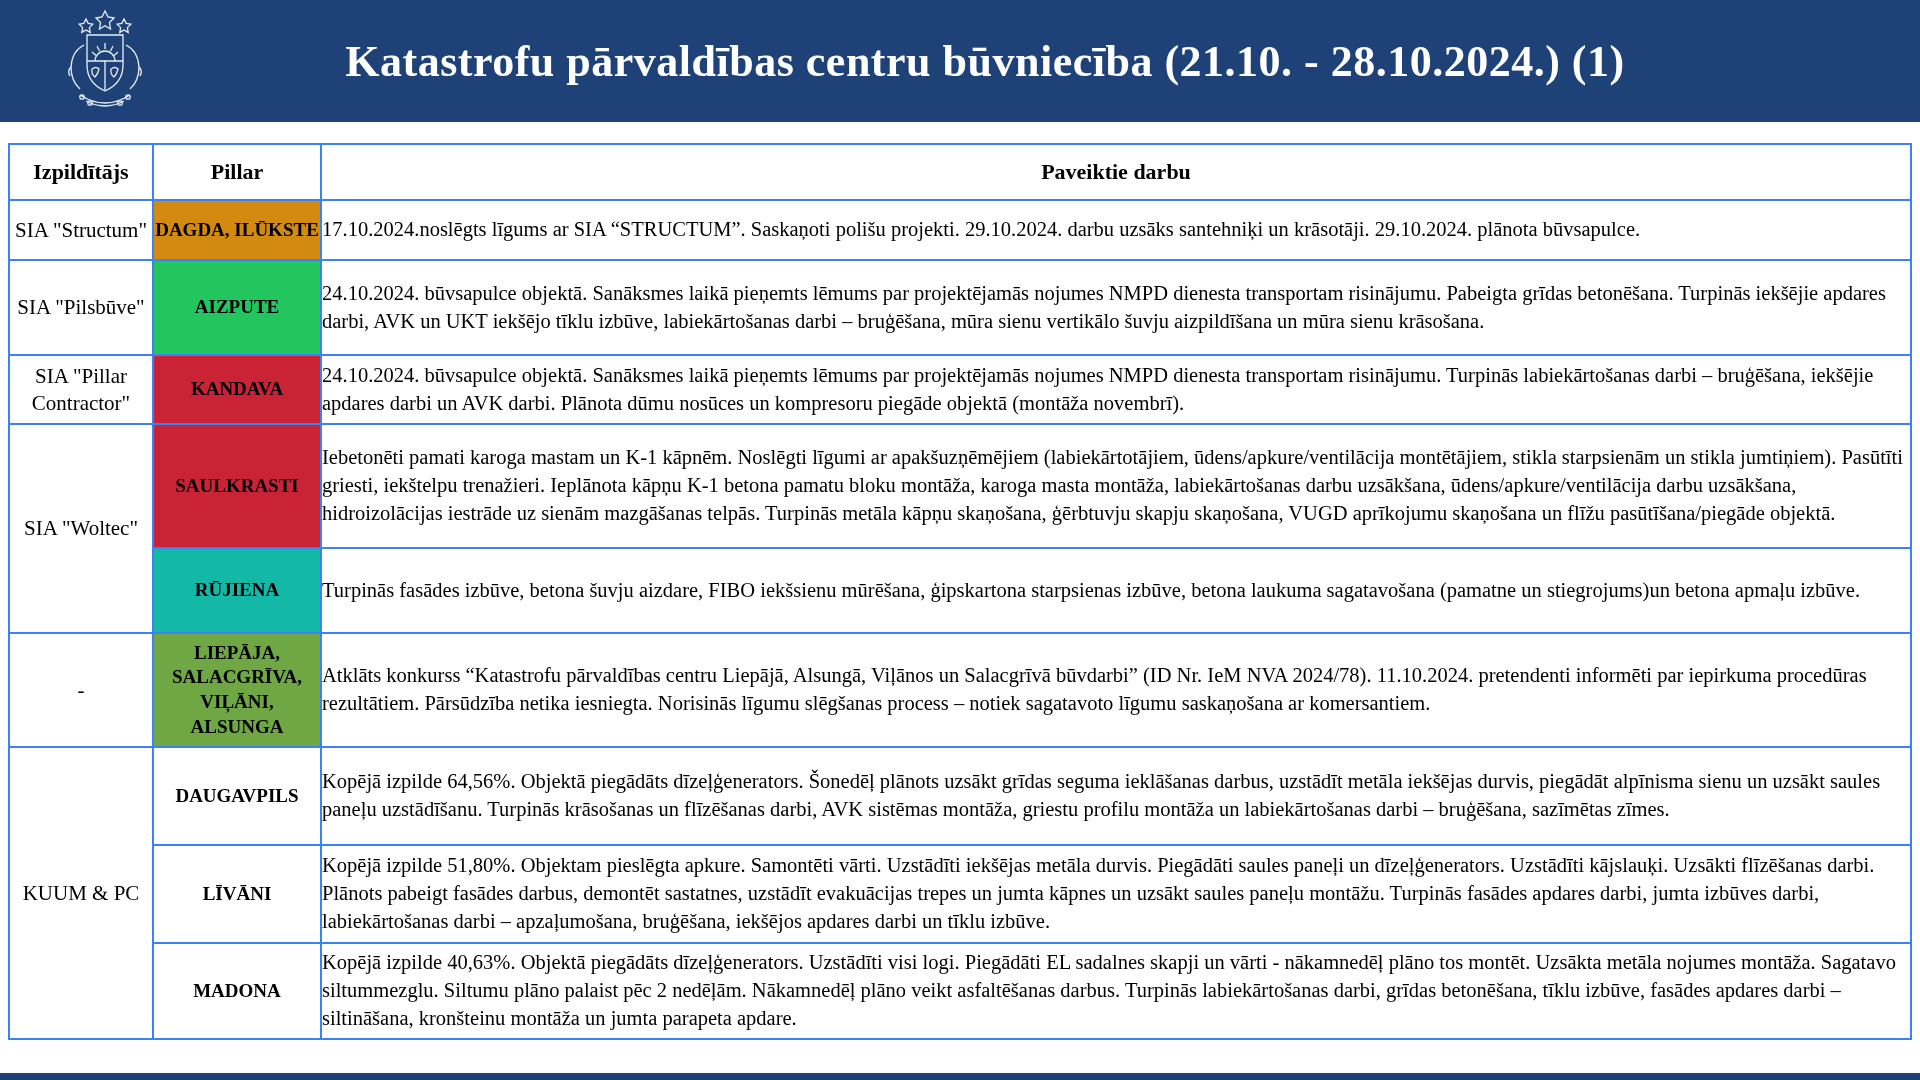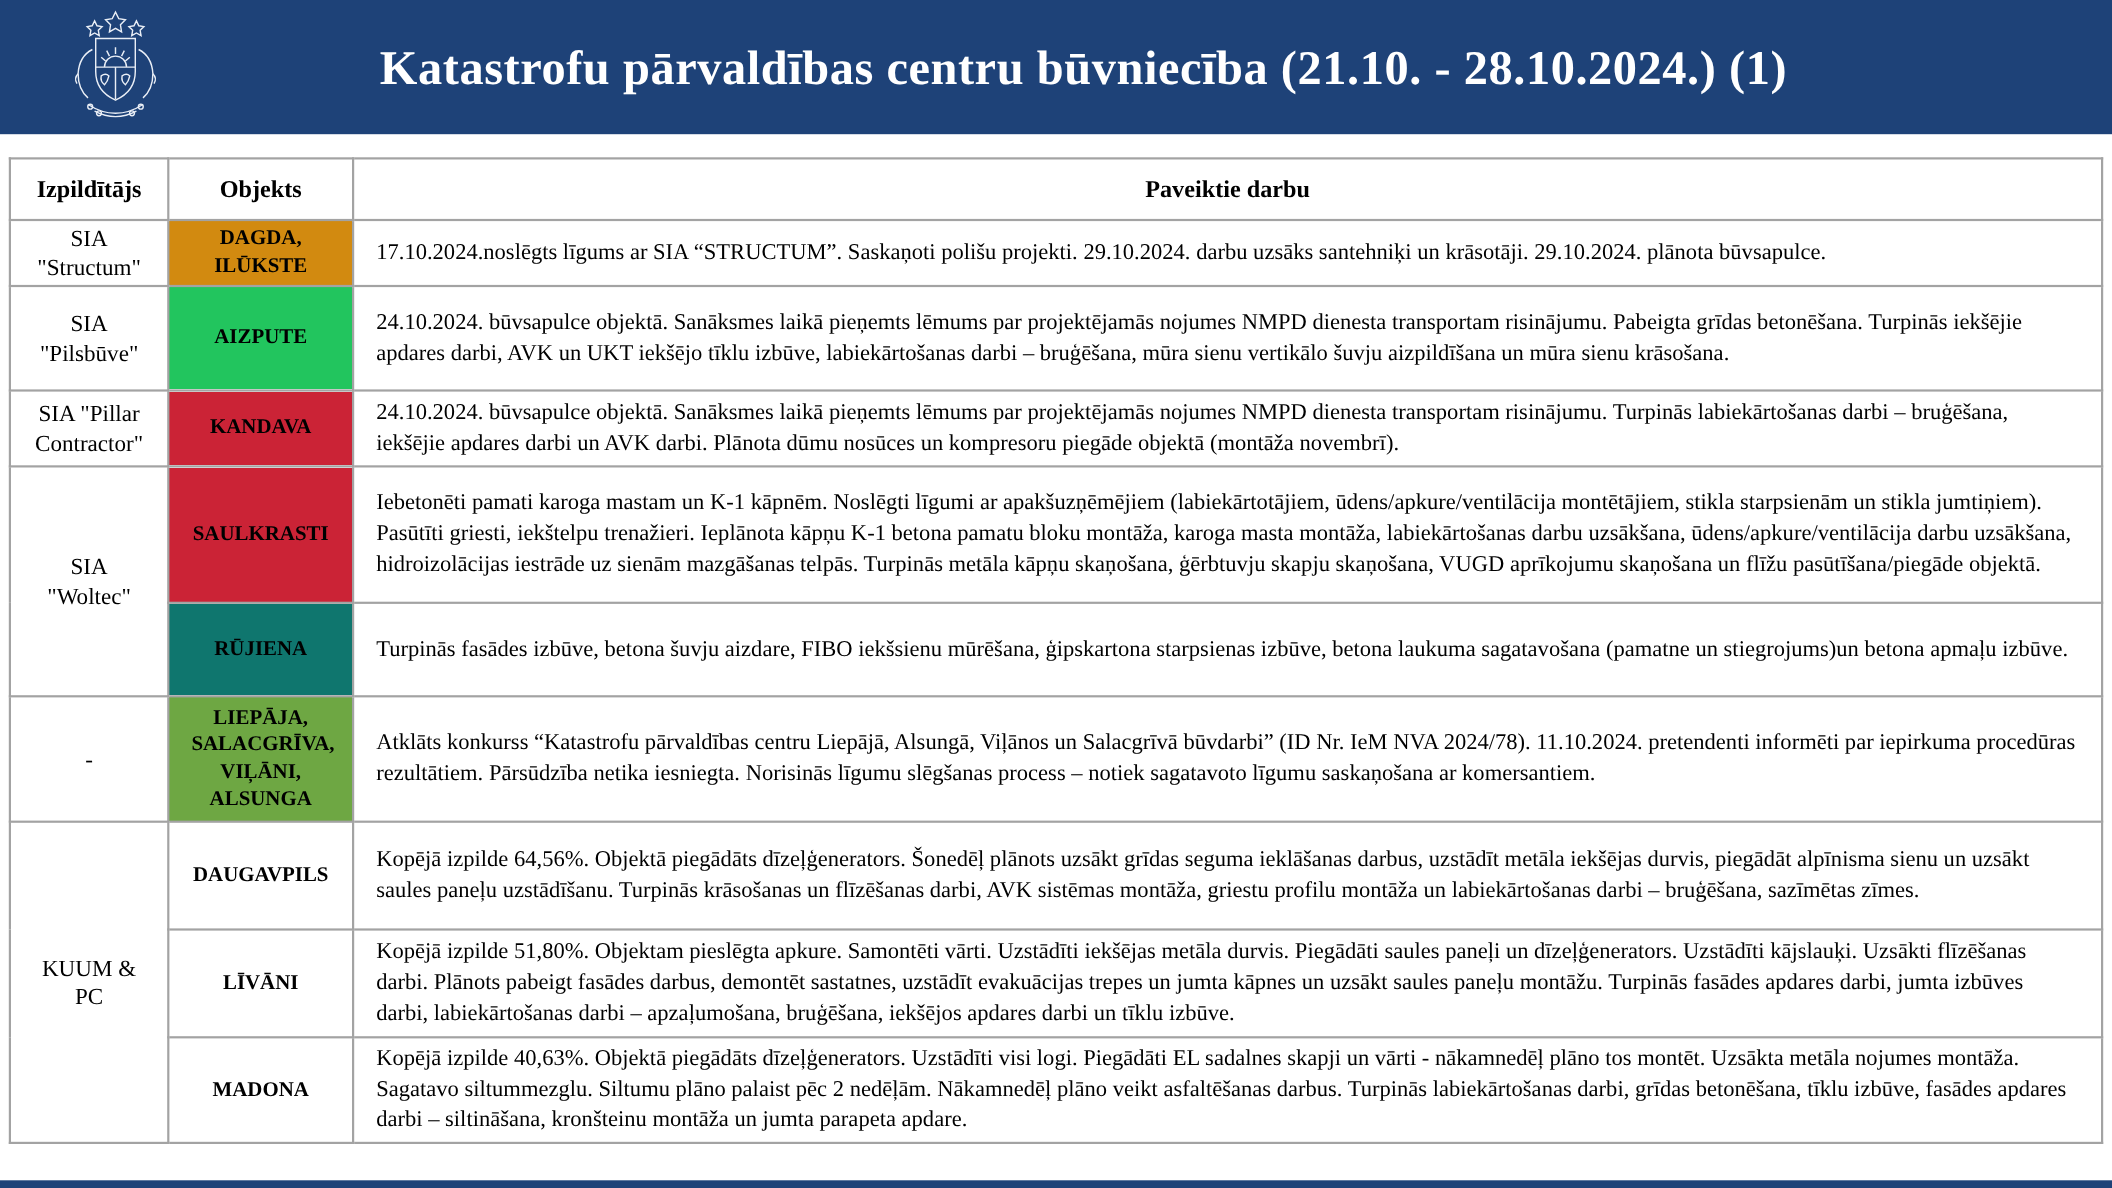--- a/index.html
+++ b/index.html
@@ -25,22 +25,22 @@
   }
   
   table.report{
     position:absolute;left:8px;top:143px;width:1904px;
     border-collapse:collapse;table-layout:fixed;
     background:#fff;
   }
   table.report col.c1{width:144px;}
   table.report col.c2{width:168px;}
   table.report td,table.report th{
-    border:2px solid #a3a3a3;
-    padding:2px 20px;
+    border:2px solid #3b82f6;
+    padding:2px 0;
     vertical-align:middle;
     overflow:hidden;
   }
   th.hdr{
     font-size:22px;font-weight:bold;text-align:center;height:50px;
     border-bottom:3px solid #000;background:#fff;
   }
   td.contractor{
     text-align:center;font-size:21px;line-height:1.25;background:#fff;
   }
@@ -94,21 +94,21 @@
 
 <table class="report">
   <colgroup>
       <col class="c1">
       <col class="c2">
       <col>
     </colgroup>
   <tbody>
       <tr style="height:50px;">
     <th class="hdr">Izpildītājs</th>
-    <th class="hdr">Objekts</th>
+    <th class="hdr">Pillar</th>
     <th class="hdr">Paveiktie darbu</th>
   </tr>
 
   <tr style="height:60px;">
     <td class="contractor">SIA "Structum"</td>
     <td class="object" style="background-color: rgb(210, 138, 16);">DAGDA, ILŪKSTE</td>
     <td class="works">17.10.2024.noslēgts līgums ar SIA “STRUCTUM”. Saskaņoti polišu projekti. 29.10.2024. darbu uzsāks santehniķi un krāsotāji. 29.10.2024. plānota būvsapulce.</td>
   </tr>
 
   <tr style="height:95px;">
@@ -123,21 +123,21 @@
     <td class="works">24.10.2024. būvsapulce objektā. Sanāksmes laikā pieņemts lēmums par projektējamās nojumes NMPD dienesta transportam risinājumu. Turpinās labiekārtošanas darbi – bruģēšana, iekšējie apdares darbi un AVK darbi. Plānota dūmu nosūces un kompresoru piegāde objektā (montāža novembrī).</td>
   </tr>
 
   <tr style="height:124px;">
     <td class="contractor" rowspan="2">SIA "Woltec"</td>
     <td class="object" style="background-color: rgb(203, 35, 54);">SAULKRASTI</td>
     <td class="works">Iebetonēti pamati karoga mastam un K-1 kāpnēm. Noslēgti līgumi ar apakšuzņēmējiem (labiekārtotājiem, ūdens/apkure/ventilācija montētājiem, stikla starpsienām un stikla jumtiņiem). Pasūtīti griesti, iekštelpu trenažieri. Ieplānota kāpņu K-1 betona pamatu bloku montāža, karoga masta montāža, labiekārtošanas darbu uzsākšana, ūdens/apkure/ventilācija darbu uzsākšana, hidroizolācijas iestrāde uz sienām mazgāšanas telpās. Turpinās metāla kāpņu skaņošana, ģērbtuvju skapju skaņošana, VUGD aprīkojumu skaņošana un flīžu pasūtīšana/piegāde objektā.</td>
   </tr>
 
   <tr style="height:85px;">
-    <td class="object" style="background-color: #0f766e;">RŪJIENA</td>
+    <td class="object" style="background-color: #14b8a6;">RŪJIENA</td>
     <td class="works">Turpinās fasādes izbūve, betona šuvju aizdare, FIBO iekšsienu mūrēšana, ģipskartona starpsienas izbūve, betona laukuma sagatavošana (pamatne un stiegrojums)un betona apmaļu izbūve.</td>
   </tr>
 
   <tr style="height:114px;">
     <td class="contractor">-</td>
     <td class="object" style="background-color: rgb(110, 167, 67);">LIEPĀJA, SALACGRĪVA, VIĻĀNI, ALSUNGA</td>
     <td class="works">Atklāts konkurss “Katastrofu pārvaldības centru Liepājā, Alsungā, Viļānos un Salacgrīvā būvdarbi” (ID Nr. IeM NVA 2024/78). 11.10.2024. pretendenti informēti par iepirkuma procedūras rezultātiem. Pārsūdzība netika iesniegta. Norisinās līgumu slēgšanas process – notiek sagatavoto līgumu saskaņošana ar komersantiem.</td>
   </tr>
 
   <tr style="height:98px;">

